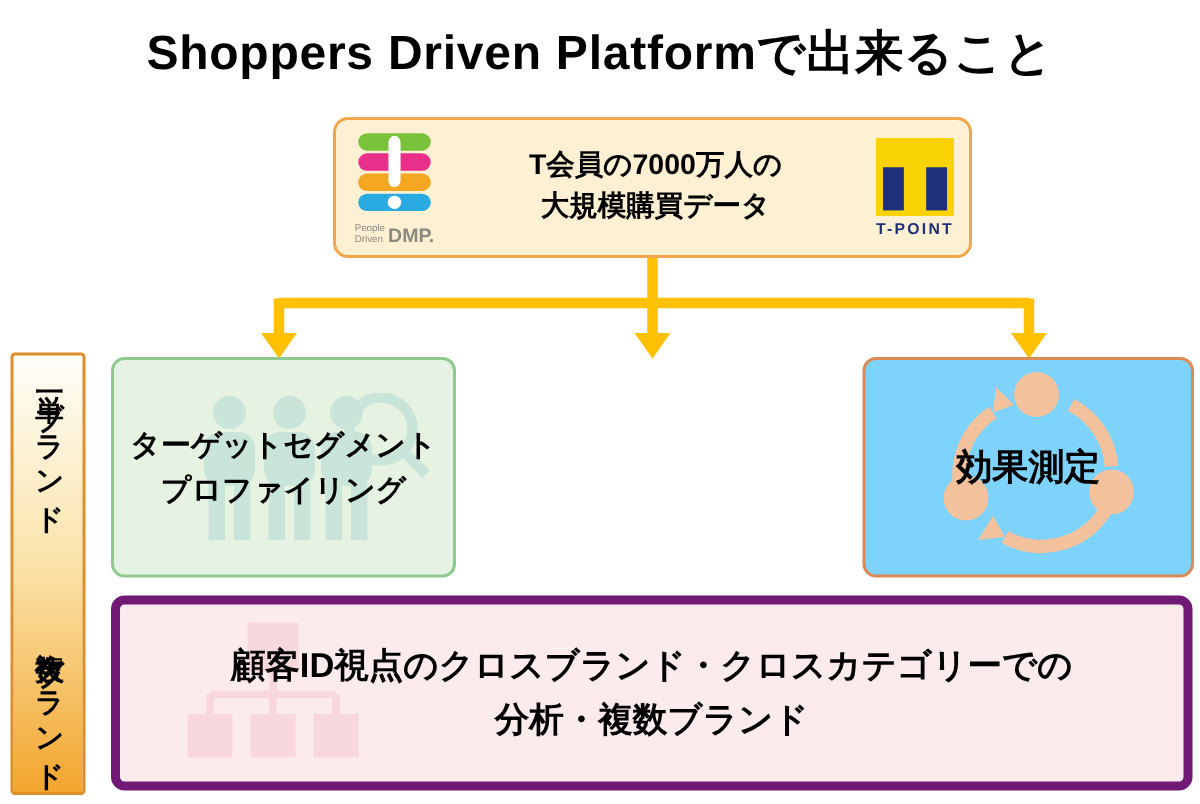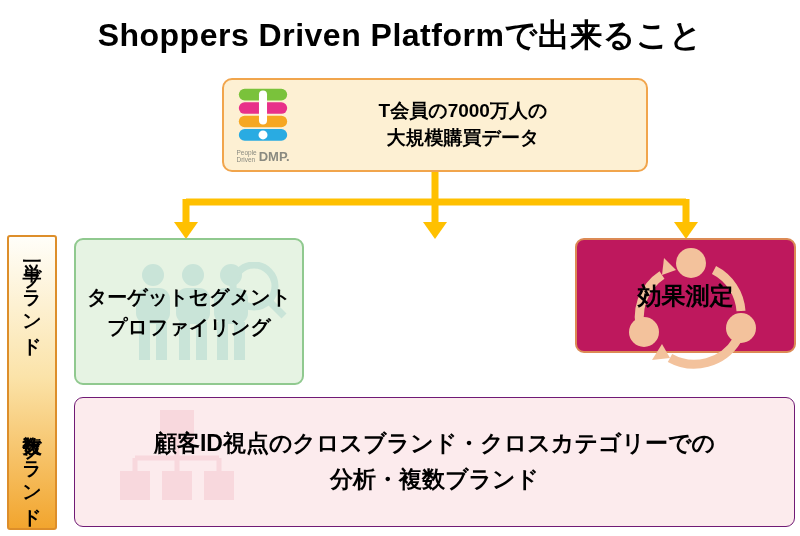--- a/index.html
+++ b/index.html
@@ -31,23 +31,23 @@
     position:absolute;box-sizing:border-box;border-radius:9px;
     display:flex;align-items:center;justify-content:center;text-align:center;
   }
   .card .label{position:relative;z-index:2;font-weight:bold;line-height:1.5;}
   .card .label span{display:block;}
   .card .watermark{position:absolute;z-index:1;}
   .card-segment{left:74px;top:238px;width:230px;height:147px;background:#E6F3E3;border:2px solid #90C98F;}
   .card-segment .label{font-size:20px;}
   .card-communication{left:318px;top:238px;width:243px;height:147px;background:#DBE4F4;border:2px solid #5E80C1;}
   .card-communication .label{font-size:20.5px;line-height:1.42;}
-  .card-pdca{left:575px;top:238px;width:221px;height:115px;background:#be185d;border:2px solid #DC8A55;}
+  .card-pdca{left:575px;top:238px;width:221px;height:147px;background:#7dd3fc;border:2px solid #DC8A55;}
   .card-pdca .label{font-size:24px;}
-  .card-cross{left:74px;top:397px;width:721px;height:130px;background:#FCEBED;border:1px solid #701a75;}
+  .card-cross{left:74px;top:397px;width:721px;height:130px;background:#FCEBED;border:6px solid #701a75;}
   .card-cross .label{font-size:23px;line-height:1.55;}
   
   .side-ribbon{
     position:absolute;left:7px;top:235px;width:50px;height:295px;box-sizing:border-box;
     background:linear-gradient(to bottom,#FFFEF9 0%,#FBE3A9 48%,#F2A52E 100%);
     border:2px solid #DD8E2A;border-radius:3px;
     display:flex;flex-direction:column;align-items:center;justify-content:space-between;
     padding:12px 0 10px 0;
   }
   .side-ribbon .vtext{
@@ -76,20 +76,28 @@
         <span class="tiny"><span>People</span><br><span>Driven</span></span>
         <span class="big">DMP.</span>
       </div>
     </div>
 
     <div class="source-text">
       <span>T会員の7000万人の</span>
       <span>大規模購買データ</span>
     </div>
 
+    <div class="logo-col">
+      <svg width="52" height="52" viewBox="0 0 56 56">
+        <rect x="0" y="0" width="56" height="56" fill="#F9D303"></rect>
+        <rect x="5" y="21" width="15" height="31" fill="#1E2F7B"></rect>
+        <rect x="36" y="21" width="15" height="31" fill="#1E2F7B"></rect>
+      </svg>
+      <div class="tpoint-caption">T-POINT</div>
+    </div>
   </div>
 
   <svg class="arrows" width="800" height="536" viewBox="0 0 800 536">
     <path d="M435 172 V202 M186 202 H686 M186 199 V223 M435 202 V223 M686 199 V223" stroke="#FFC000" stroke-width="7" fill="none"></path>
     <path d="M174 222 h24 l-12 17 z" fill="#FFC000"></path>
     <path d="M423 222 h24 l-12 17 z" fill="#FFC000"></path>
     <path d="M674 222 h24 l-12 17 z" fill="#FFC000"></path>
   </svg>
 
   <div class="side-ribbon">

